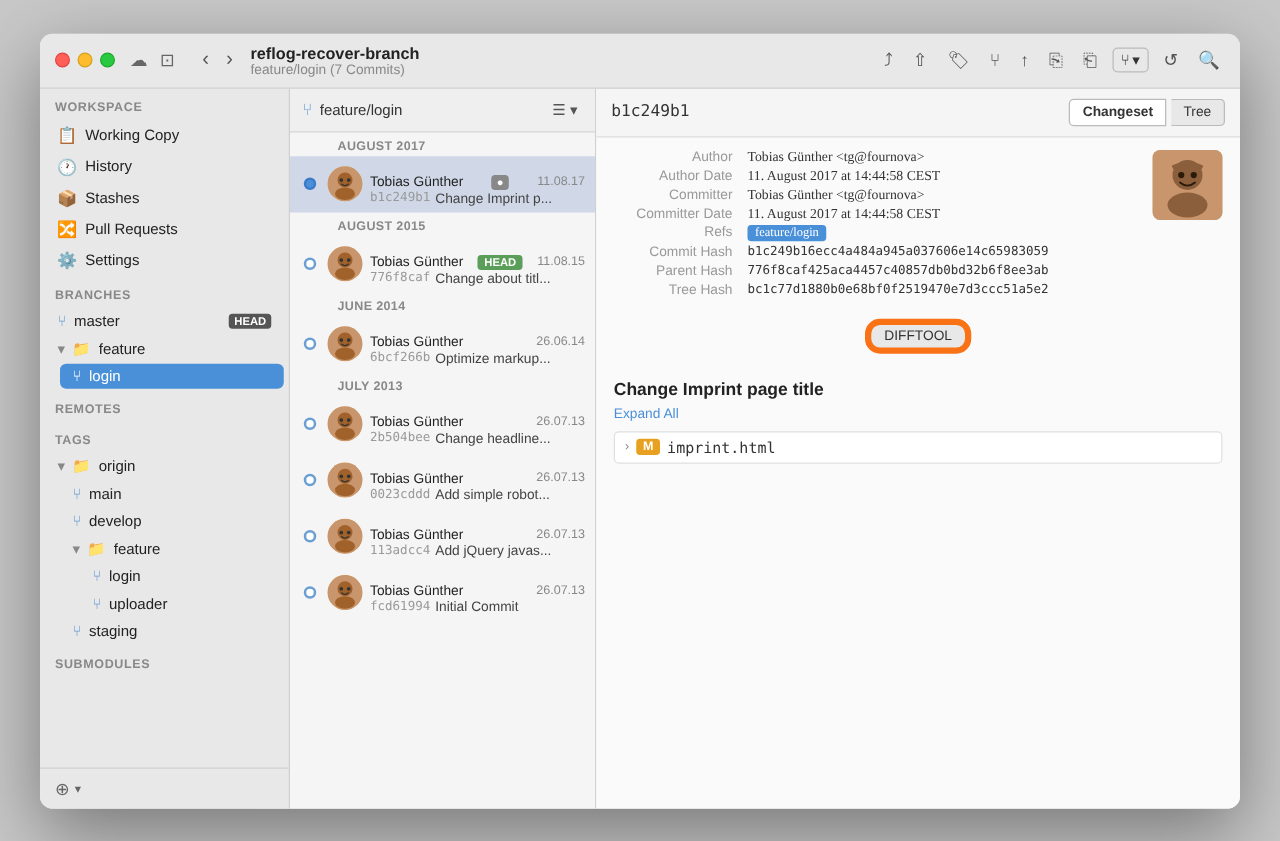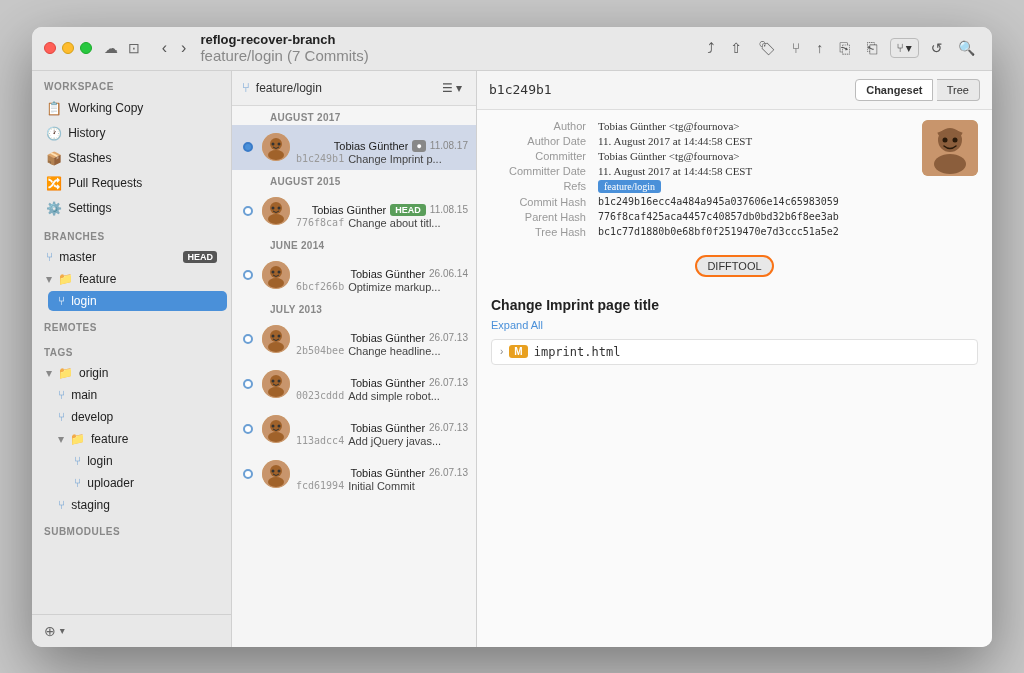--- a/index.html
+++ b/index.html
@@ -68,21 +68,21 @@
       flex-direction: column;
       align-items: flex-start;
       flex: 1;
     }
     .titlebar-title-main {
       font-size: 13px;
       font-weight: 600;
       color: #222;
     }
     .titlebar-title-sub {
-      font-size: 15px;
+      font-size: 11px;
       color: #888;
     }
     .titlebar-actions {
       display: flex;
       gap: 8px;
       align-items: center;
     }
     .titlebar-action-btn {
       background: none;
       border: none;
@@ -242,21 +242,21 @@
       flex-shrink: 0;
       overflow: hidden;
       display: flex;
       align-items: center;
       justify-content: center;
     }
     .commit-info { flex: 1; min-width: 0; }
     .commit-top {
       display: flex;
       align-items: center;
-      justify-content: flex-end;
+      justify-content: space-between;
       gap: 4px;
       margin-top: 10px;
     }
     .commit-author {
       font-size: 11px;
       font-weight: 500;
       color: #222;
       white-space: nowrap;
       overflow: hidden;
       text-overflow: ellipsis;
@@ -376,21 +376,21 @@
       height: 56px;
       border-radius: 6px;
       background: #c8a06e;
       display: flex;
       align-items: center;
       justify-content: center;
       overflow: hidden;
       flex-shrink: 0;
     }
     .difftool-btn {
-      border: 2px solid #f97316;
+      border: 5px solid #f97316;
       background: #e8e8e8;
       border-radius: 12px;
       padding: 3px 10px;
       cursor: pointer;
       font-size: 11px;
       color: #333;
       display: inline-block;
       margin-bottom: 10px;
     }
     .commit-title-section {

